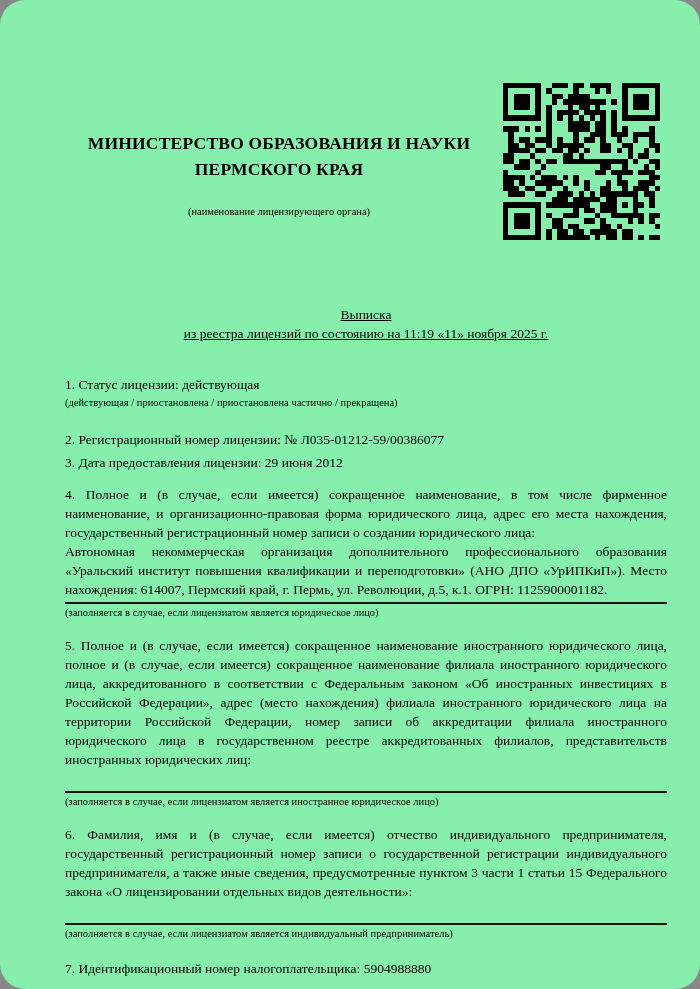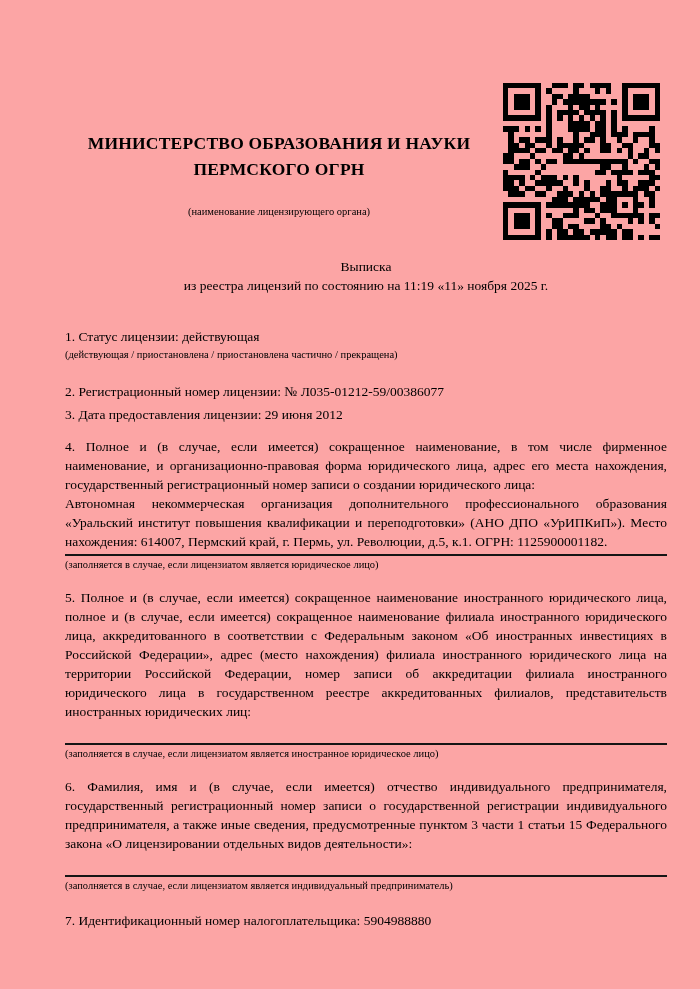--- a/index.html
+++ b/index.html
@@ -1,24 +1,25 @@
 <!DOCTYPE html>
 <html><head>
 <meta charset="utf-8">
 <style>
   html, body { margin: 0; padding: 0; background: #888; }
   .page {
     position: relative;
     width: 700px;
     height: 989px;
     margin: 0 auto;
-    background: #fca5a5;
+    background: #86efac;
     font-family: "Liberation Serif", serif;
     color: #000000;
     overflow: hidden;
+    border-radius: 25px;
   }
   .content {
     position: absolute;
     left: 65px;
     top: 0;
     width: 602px;
   }
   .header-block {
     width: 428px;
     margin-top: 130px;
@@ -36,24 +37,25 @@
   }
   .qr-box {
     position: absolute;
     left: 503px;
     top: 83px;
     width: 157px;
     height: 157px;
   }
   .qr-box svg { display: block; width: 157px; height: 157px; }
   .doc-title {
-    margin-top: 40px;
+    margin-top: 88px;
     text-align: center;
     font-size: 13.5px;
     line-height: 19px;
+    text-decoration: underline;
   }
   .line {
     margin: 0;
     font-size: 13.5px;
     line-height: 19px;
   }
   .just { text-align: justify; }
   .cap {
     font-size: 10.5px;
     line-height: 14px;
@@ -519,21 +521,21 @@
           <rect x="27" y="28" width="1" height="1"></rect>
           <rect x="28" y="28" width="1" height="1"></rect>
         </g>
       </svg>
   </div>
 
   <div class="content">
 
     <div class="header-block">
       <div class="org-line">МИНИСТЕРСТВО ОБРАЗОВАНИЯ И НАУКИ</div>
-      <div class="org-line">ПЕРМСКОГО ОГРН</div>
+      <div class="org-line">ПЕРМСКОГО КРАЯ</div>
       <div class="header-caption">(наименование лицензирующего органа)</div>
     </div>
 
     <div class="doc-title">
       <div>Выписка</div>
       <div>из реестра лицензий по состоянию на 11:19 «11» ноября 2025 г.</div>
     </div>
 
     <p class="line mt32">1. Статус лицензии: действующая</p>
     <div class="cap">(действующая / приостановлена / приостановлена частично / прекращена)</div>

